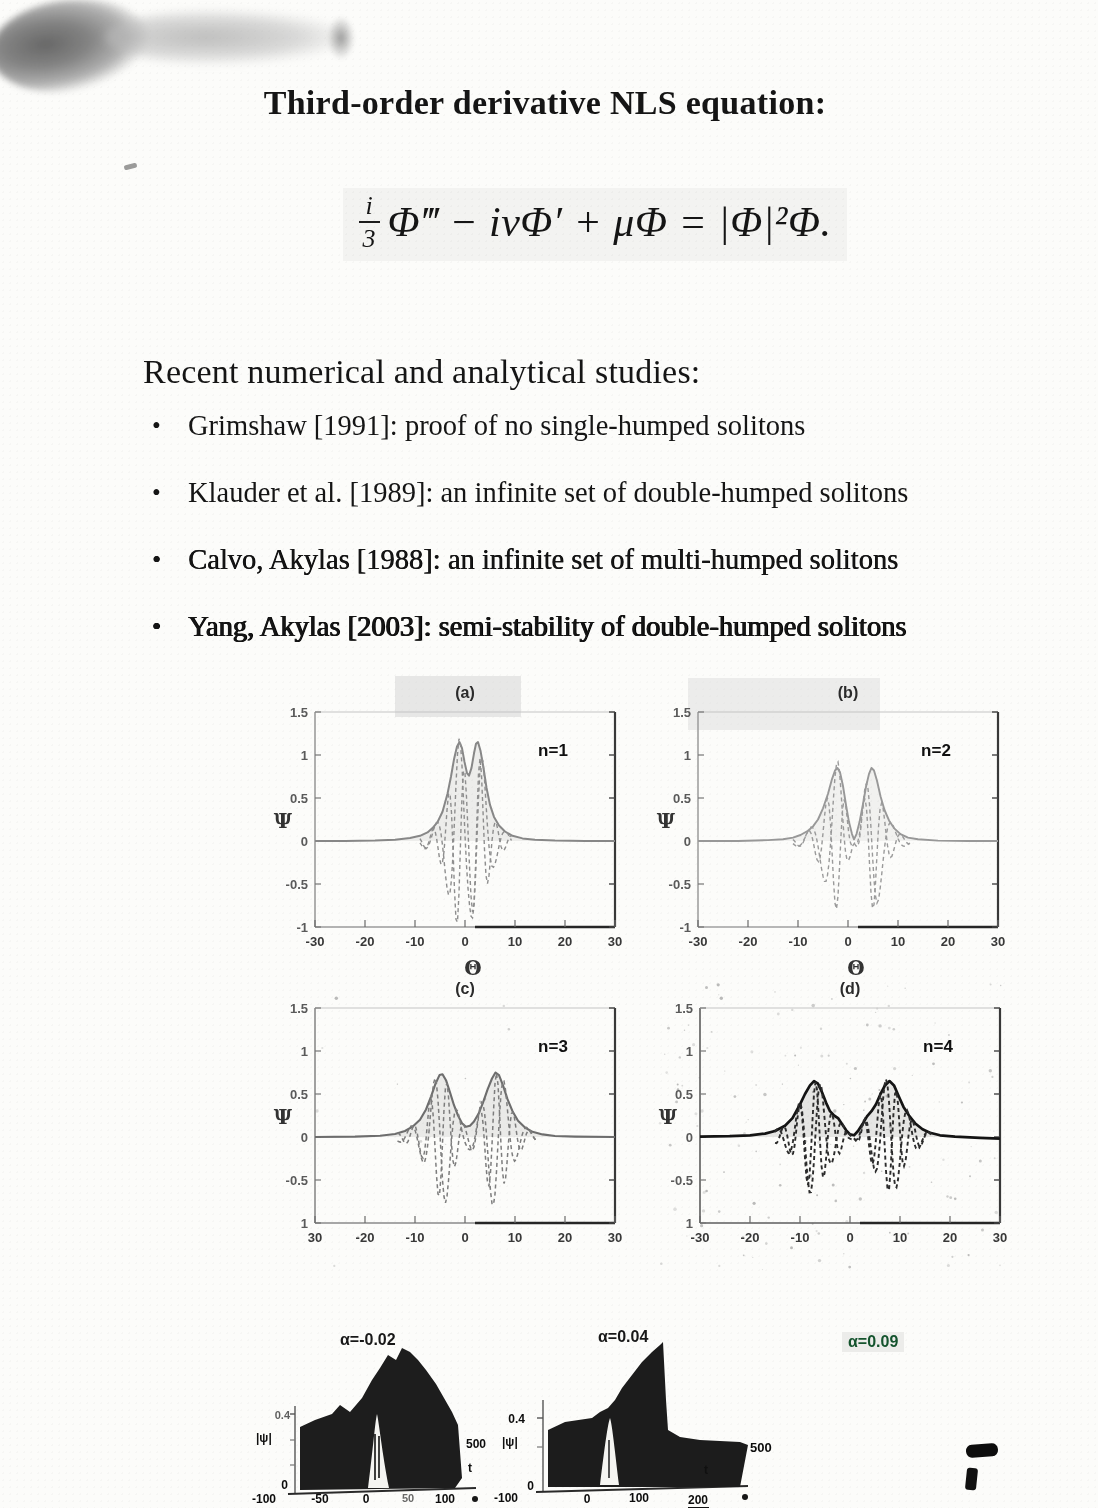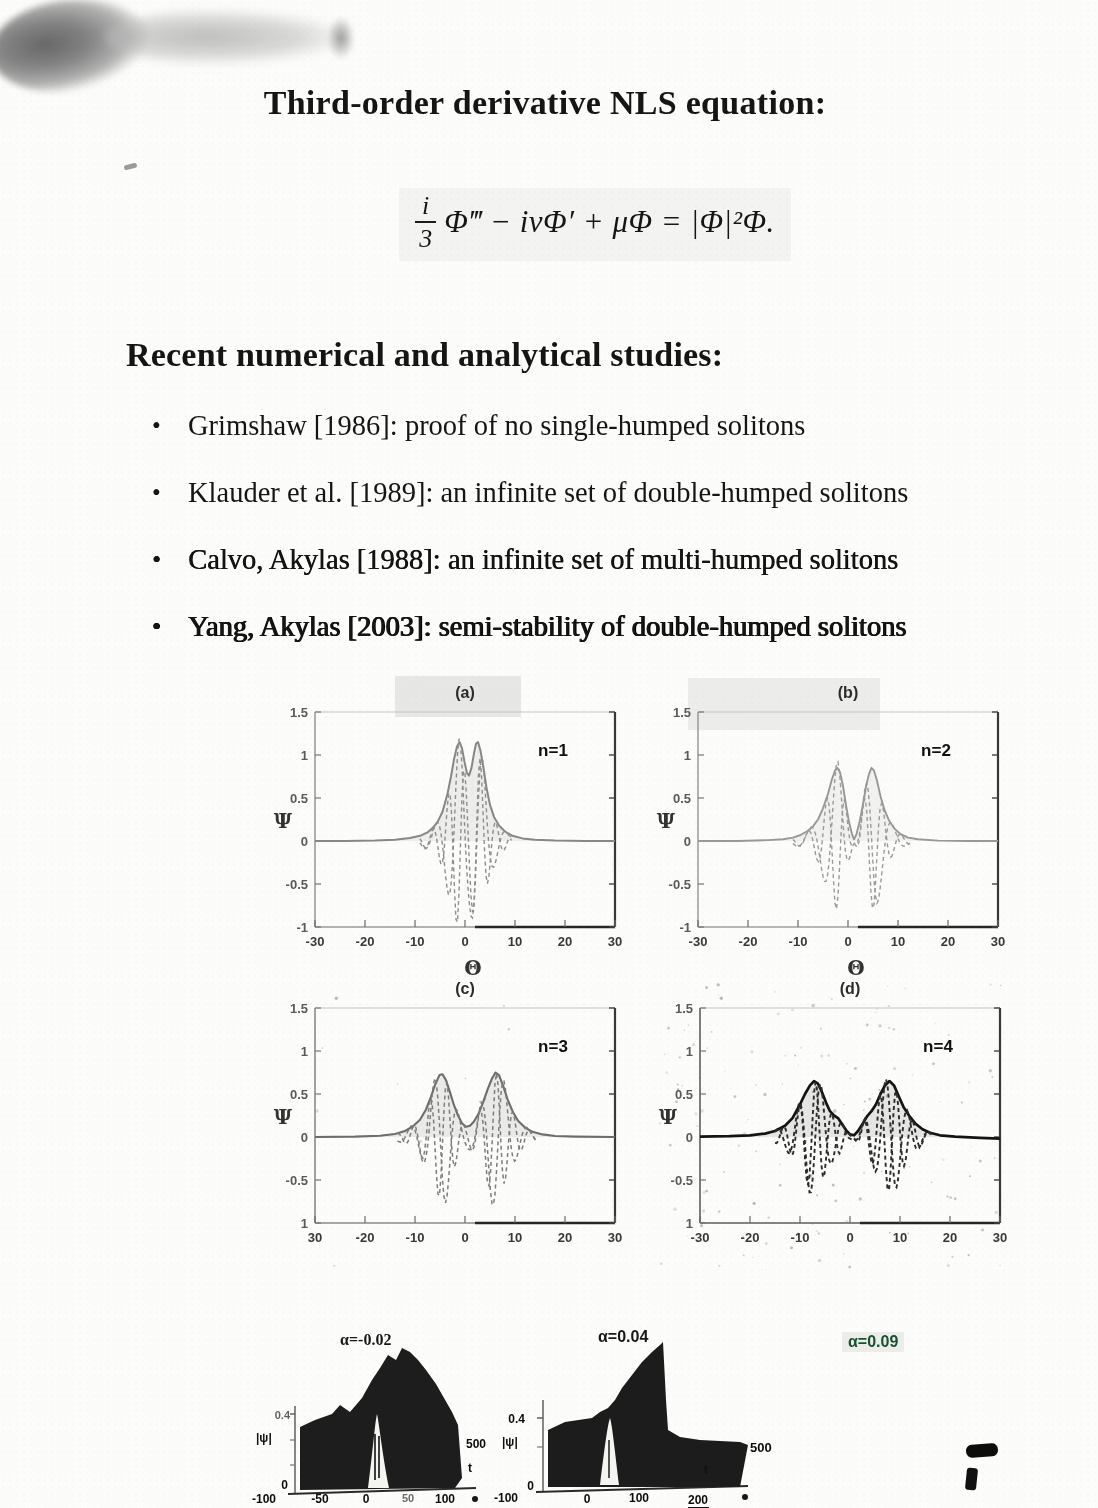--- a/index.html
+++ b/index.html
@@ -21,22 +21,22 @@
   .margin-dash{left:124px;top:164px;width:13px;height:5px;background:#828282;border-radius:2px;
           transform:rotate(-14deg);opacity:.8;}
   
   h1.title{left:0;top:84px;width:938px;margin:0;text-align:center;box-sizing:border-box;padding-left:152px;
           font-size:34px;font-weight:700;letter-spacing:.3px;position:absolute;}
   .equation-row{left:0;top:188px;width:1098px;text-align:center;box-sizing:border-box;padding-left:92px;}
   .eqbox{display:inline-block;padding:4px 16px 8px;background:rgba(0,0,0,.035);font-style:italic;}
   .frac{display:inline-block;vertical-align:middle;text-align:center;margin-right:4px;}
   .frac .fr-top,.frac .fr-bot{display:block;font-size:26px;line-height:1.05;padding:0 4px;}
   .frac .fr-bar{display:block;border-top:2.2px solid #1c1c1c;height:0;margin:2px 0;}
-  .eq-body{font-size:31px;letter-spacing:.5px;vertical-align:middle;}
-  h2.heading{left:126px;top:336px;margin:0;font-size:34px;font-weight:700;letter-spacing:.2px;position:absolute;}
+  .eq-body{font-size:42px;letter-spacing:.5px;vertical-align:middle;}
+  h2.heading{left:126px;top:336px;margin:17px;font-size:34px;font-weight:400;letter-spacing:.2px;position:absolute;}
   ul.bullets{left:152px;top:408px;width:950px;margin:0;padding:0;list-style:none;position:absolute;}
   ul.bullets li{font-size:28.5px;line-height:36px;margin-bottom:31px;white-space:nowrap;}
   ul.bullets .blt{display:inline-block;width:36px;font-size:25px;vertical-align:1px;}
   ul.bullets li.smear1{text-shadow:0.5px 0 0 #000;}
   ul.bullets li.smear2{text-shadow:0.8px 0 0 #000, -0.3px 0 0 #222;}
   
   .band-a{left:395px;top:676px;width:126px;height:41px;background:#d6d6d6;opacity:.55;}
   .band-b{left:688px;top:678px;width:192px;height:52px;background:#dcdcdc;opacity:.5;}
   
   svg.panel{position:absolute;width:360px;height:300px;overflow:visible;}
@@ -73,21 +73,21 @@
         <span class="fr-top">i</span>
         <span class="fr-bar"></span>
         <span class="fr-bot">3</span>
       </span>
       <span class="eq-body">Φ‴ − iνΦ′ + μΦ = |Φ|²Φ.</span>
     </span>
   </div>
 
   <h2 class="heading">Recent numerical and analytical studies:</h2>
   <ul class="bullets" id="bullets">
-      <li><span class="blt">•</span><span>Grimshaw [1986]: proof of no single-humped solitons</span></li>
+      <li><span class="blt">•</span><span>Grimshaw [1991]: proof of no single-humped solitons</span></li>
       <li><span class="blt">•</span><span>Klauder et al. [1989]: an infinite set of double-humped solitons</span></li>
       <li class="smear1"><span class="blt">•</span><span>Calvo, Akylas [1988]: an infinite set of multi-humped solitons</span></li>
       <li class="smear2"><span class="blt">•</span><span>Yang, Akylas [2003]: semi-stability of double-humped solitons</span></li>
     </ul>
 
   <div class="abs band-a"></div>
   <div class="abs band-b"></div>
 
   <svg class="panel" id="panel-a" style="left:265px;top:682px;" viewBox="0 0 360 300">
       <line x1="50" y1="30" x2="50" y2="245" stroke="#9b9b9b" stroke-width="1.6"></line>
@@ -433,21 +433,21 @@
       <text x="350" y="264" class="t-tick" text-anchor="middle">30</text>
       <path d="M50.0,158.6 L80.0,158.1 L100.0,157.3 L115.0,155.6 L125.0,153.0 L135.0,147.8 L142.5,140.1 L150.0,126.3 L155.0,116.0 L160.0,107.4 L164.0,103.1 L168.0,105.7 L172.0,114.3 L176.0,124.6 L180.0,133.2 L184.0,137.5 L188.0,140.1 L192.0,146.1 L196.0,152.1 L200.0,156.4 L204.0,157.3 L208.0,153.0 L212.5,146.1 L217.0,138.4 L221.5,133.2 L226.0,126.3 L230.5,116.0 L235.0,107.4 L239.5,103.1 L244.0,107.4 L248.5,117.7 L253.5,128.9 L259.0,137.5 L265.0,145.2 L272.5,151.3 L280.0,154.7 L290.0,157.3 L305.0,158.6 L330.0,159.9 L350.0,160.7 L350,159 L50,159 Z" fill="rgba(90,90,90,.14)" stroke="none"></path>
       <path d="M50.0,158.6 L80.0,158.1 L100.0,157.3 L115.0,155.6 L125.0,153.0 L135.0,147.8 L142.5,140.1 L150.0,126.3 L155.0,116.0 L160.0,107.4 L164.0,103.1 L168.0,105.7 L172.0,114.3 L176.0,124.6 L180.0,133.2 L184.0,137.5 L188.0,140.1 L192.0,146.1 L196.0,152.1 L200.0,156.4 L204.0,157.3 L208.0,153.0 L212.5,146.1 L217.0,138.4 L221.5,133.2 L226.0,126.3 L230.5,116.0 L235.0,107.4 L239.5,103.1 L244.0,107.4 L248.5,117.7 L253.5,128.9 L259.0,137.5 L265.0,145.2 L272.5,151.3 L280.0,154.7 L290.0,157.3 L305.0,158.6 L330.0,159.9 L350.0,160.7" fill="none" stroke="#141414" stroke-width="2.7" stroke-linejoin="round"></path>
       <path d="M125.0,153.9 L126.5,151.8 L128.0,150.8 L129.5,151.5 L131.0,153.9 L132.5,158.0 L134.0,162.9 L135.5,168.0 L137.0,172.6 L138.5,175.2 L140.0,174.7 L141.5,170.6 L143.0,163.2 L144.5,153.0 L146.0,141.5 L147.5,131.3 L149.0,125.1 L150.5,125.0 L152.0,132.2 L153.5,146.5 L155.0,165.9 L156.5,186.5 L158.0,204.0 L159.5,214.4 L161.0,214.1 L162.5,202.7 L164.0,182.2 L165.5,156.0 L167.0,131.4 L168.5,113.3 L170.0,106.3 L171.5,109.8 L173.0,122.2 L174.5,139.5 L176.0,157.2 L177.5,172.0 L179.0,181.5 L180.5,185.4 L182.0,184.8 L183.5,179.6 L185.0,171.6 L186.5,162.1 L188.0,153.0 L189.5,146.8 L191.0,144.5 L192.5,145.6 L194.0,149.3 L195.5,153.7 L197.0,157.5 L198.5,159.9 L200.0,160.7 L201.5,161.2 L203.0,161.1 L204.5,161.3 L206.0,162.0 L207.5,161.0 L209.0,158.2 L210.5,153.5 L212.0,148.0 L213.5,143.1 L215.0,140.7 L216.5,142.4 L218.0,148.9 L219.5,159.0 L221.0,170.7 L222.5,182.0 L224.0,190.4 L225.5,193.6 L227.0,190.6 L228.5,180.4 L230.0,163.4 L231.5,142.6 L233.0,122.2 L234.5,106.9 L236.0,101.3 L237.5,107.1 L239.0,123.2 L240.5,147.5 L242.0,173.2 L243.5,194.9 L245.0,207.6 L246.5,209.4 L248.0,201.8 L249.5,187.4 L251.0,170.2 L252.5,153.8 L254.0,141.3 L255.5,133.8 L257.0,132.1 L258.5,135.7 L260.0,142.7 L261.5,151.4 L263.0,159.9 L264.5,166.4 L266.0,170.3 L267.5,171.6 L269.0,170.3 L270.5,167.2 L272.0,163.2 L273.5,159.4 L275.0,156.3 L276.5,154.2 L278.0,153.5 L279.5,154.1 L281.0,155.2" fill="none" stroke="#2c2c2c" stroke-width="1.9" stroke-dasharray="4 3.2"></path>
       <path d="M125.0,164.9 L126.5,165.2 L128.0,163.1 L129.5,158.9 L131.0,153.9 L132.5,149.9 L134.0,148.5 L135.5,150.7 L137.0,156.3 L138.5,164.4 L140.0,172.4 L141.5,176.9 L143.0,175.8 L144.5,168.3 L146.0,155.0 L147.5,139.9 L149.0,129.0 L150.5,127.3 L152.0,137.0 L153.5,156.8 L155.0,180.7 L156.5,199.9 L158.0,206.8 L159.5,197.4 L161.0,173.2 L162.5,142.3 L164.0,115.3 L165.5,104.3 L167.0,111.5 L168.5,134.4 L170.0,163.7 L171.5,187.8 L173.0,199.2 L174.5,195.8 L176.0,181.3 L177.5,162.8 L179.0,146.5 L180.5,137.1 L182.0,135.4 L183.5,141.4 L185.0,152.1 L186.5,163.9 L188.0,173.0 L189.5,175.5 L191.0,172.1 L192.5,165.4 L194.0,158.7 L195.5,154.6 L197.0,153.6 L198.5,154.9 L200.0,157.2 L201.5,158.6 L203.0,159.8 L204.5,160.9 L206.0,162.9 L207.5,163.6 L209.0,162.0 L210.5,157.2 L212.0,150.6 L213.5,144.7 L215.0,142.9 L216.5,147.5 L218.0,158.3 L219.5,171.3 L221.0,181.9 L222.5,186.0 L224.0,181.0 L225.5,166.9 L227.0,147.5 L228.5,128.5 L230.0,117.2 L231.5,120.0 L233.0,137.5 L234.5,165.0 L236.0,193.0 L237.5,210.8 L239.0,211.9 L240.5,193.7 L242.0,164.3 L243.5,134.7 L245.0,115.7 L246.5,113.3 L248.0,125.8 L249.5,146.9 L251.0,168.5 L252.5,183.4 L254.0,188.1 L255.5,183.2 L257.0,171.5 L258.5,157.8 L260.0,147.0 L261.5,141.8 L263.0,143.1 L264.5,149.2 L266.0,156.9 L267.5,163.8 L269.0,167.9 L270.5,168.3 L272.0,165.7 L273.5,161.7 L275.0,157.7 L276.5,154.8 L278.0,153.9 L279.5,154.8 L281.0,156.7" fill="none" stroke="#2c2c2c" stroke-width="1.9" stroke-dasharray="4 3.2"></path>
       <text x="200" y="16" class="t-plabel" text-anchor="middle">(d)</text>
       <text x="288" y="74" class="t-nlabel" text-anchor="middle">n=4</text>
       <text x="18" y="145.5" class="t-axname" text-anchor="middle">Ψ</text>
     </svg>
 
-  <div class="abs alpha-title" style="left:340px;top:1331px;font-family:Liberation Serif, serif;">α=-0.02</div>
+  <div class="abs alpha-title" style="left:340px;top:1331px;">α=-0.02</div>
   <div class="abs alpha-title" style="left:598px;top:1328px;">α=0.04</div>
   <div class="abs alpha-title faint" style="left:842px;top:1332px;">α=0.09</div>
 
   <svg class="surf" style="left:248px;top:1322px;width:270px;height:190px;" viewBox="0 0 270 190">
     <line x1="47" y1="84" x2="47" y2="171" stroke="#6a6a6a" stroke-width="1.6"></line>
     <line x1="42" y1="92" x2="47" y2="92" stroke="#555" stroke-width="1.4"></line>
     <line x1="42" y1="118" x2="47" y2="118" stroke="#777" stroke-width="1.2"></line>
     <line x1="42" y1="143" x2="47" y2="143" stroke="#777" stroke-width="1.2"></line>
     <line x1="40" y1="172" x2="228" y2="166" stroke="#2a2a2a" stroke-width="2"></line>
     <polygon fill="#1d1d1d" points="52,168 52,105 67,98 84,92 92,83 102,90 114,76 124,58 132,46 140,33 148,38 154,26 162,30 170,38 178,48 188,62 196,76 204,90 210,103 214,156 207,166"></polygon>

